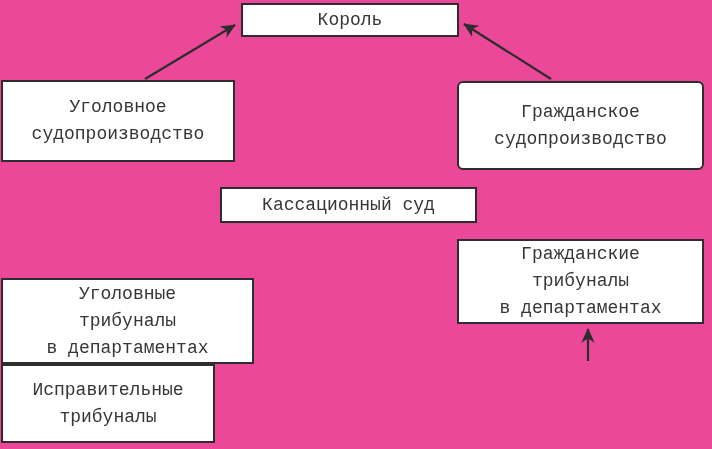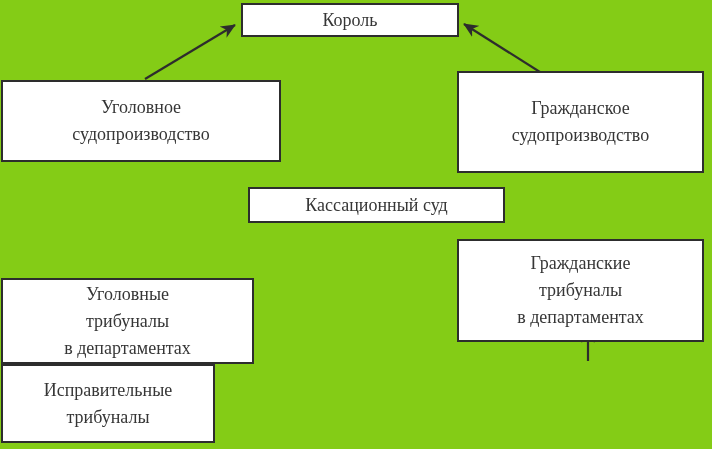--- a/index.html
+++ b/index.html
@@ -5,22 +5,22 @@
   html, body {
     margin: 0;
     padding: 0;
     background: #ffffff;
   }
   * { box-sizing: border-box; }
   .canvas {
     position: relative;
     width: 712px;
     height: 449px;
-    background: #84cc16;
-    font-family: Liberation Serif, serif;
+    background: #ec4899;
+    font-family: Liberation Mono, monospace;
     overflow: hidden;
   }
   .arrows {
     position: absolute;
     left: 0;
     top: 0;
     z-index: 0;
   }
   .node {
     position: absolute;
@@ -33,25 +33,25 @@
   }
   .node span {
     display: block;
     white-space: pre-line;
     text-align: center;
     font-size: 18px;
     line-height: 27px;
     color: #363636;
   }
   .node-king                 { left: 241px; top: 3px;   width: 218px; height: 34px; border-width: 2.5px; }
-  .node-criminal-proceedings { left: 1px;   top: 80px;  width: 280px; height: 82px; }
-  .node-civil-proceedings    { left: 457px; top: 71px;  width: 247px; height: 102px; }
-  .node-cassation-court      { left: 220px; top: 187px; width: 257px; height: 36px; margin-left: 28px; }
+  .node-criminal-proceedings { left: 1px;   top: 80px;  width: 234px; height: 82px; }
+  .node-civil-proceedings    { left: 457px; top: 81px;  width: 247px; height: 89px; border-radius: 6px; }
+  .node-cassation-court      { left: 220px; top: 187px; width: 257px; height: 36px; }
   .node-criminal-tribunals   { left: 1px;   top: 239px; width: 253px; height: 86px; margin-top: 39px; }
-  .node-civil-tribunals      { left: 457px; top: 239px; width: 247px; height: 103px; }
+  .node-civil-tribunals      { left: 457px; top: 239px; width: 247px; height: 85px; }
   .node-correctional-tribunals        { left: 1px;   top: 364px; width: 214px; height: 79px; }
   .node-magistrate-commercial-courts  { left: 457px; top: 363px; width: 247px; height: 80px; }
   .node-king span      { line-height: 22px; }
   .node-cassation-court span { line-height: 22px; }
 </style>
 </head>
 <body>
 
 <div class="canvas">
 

